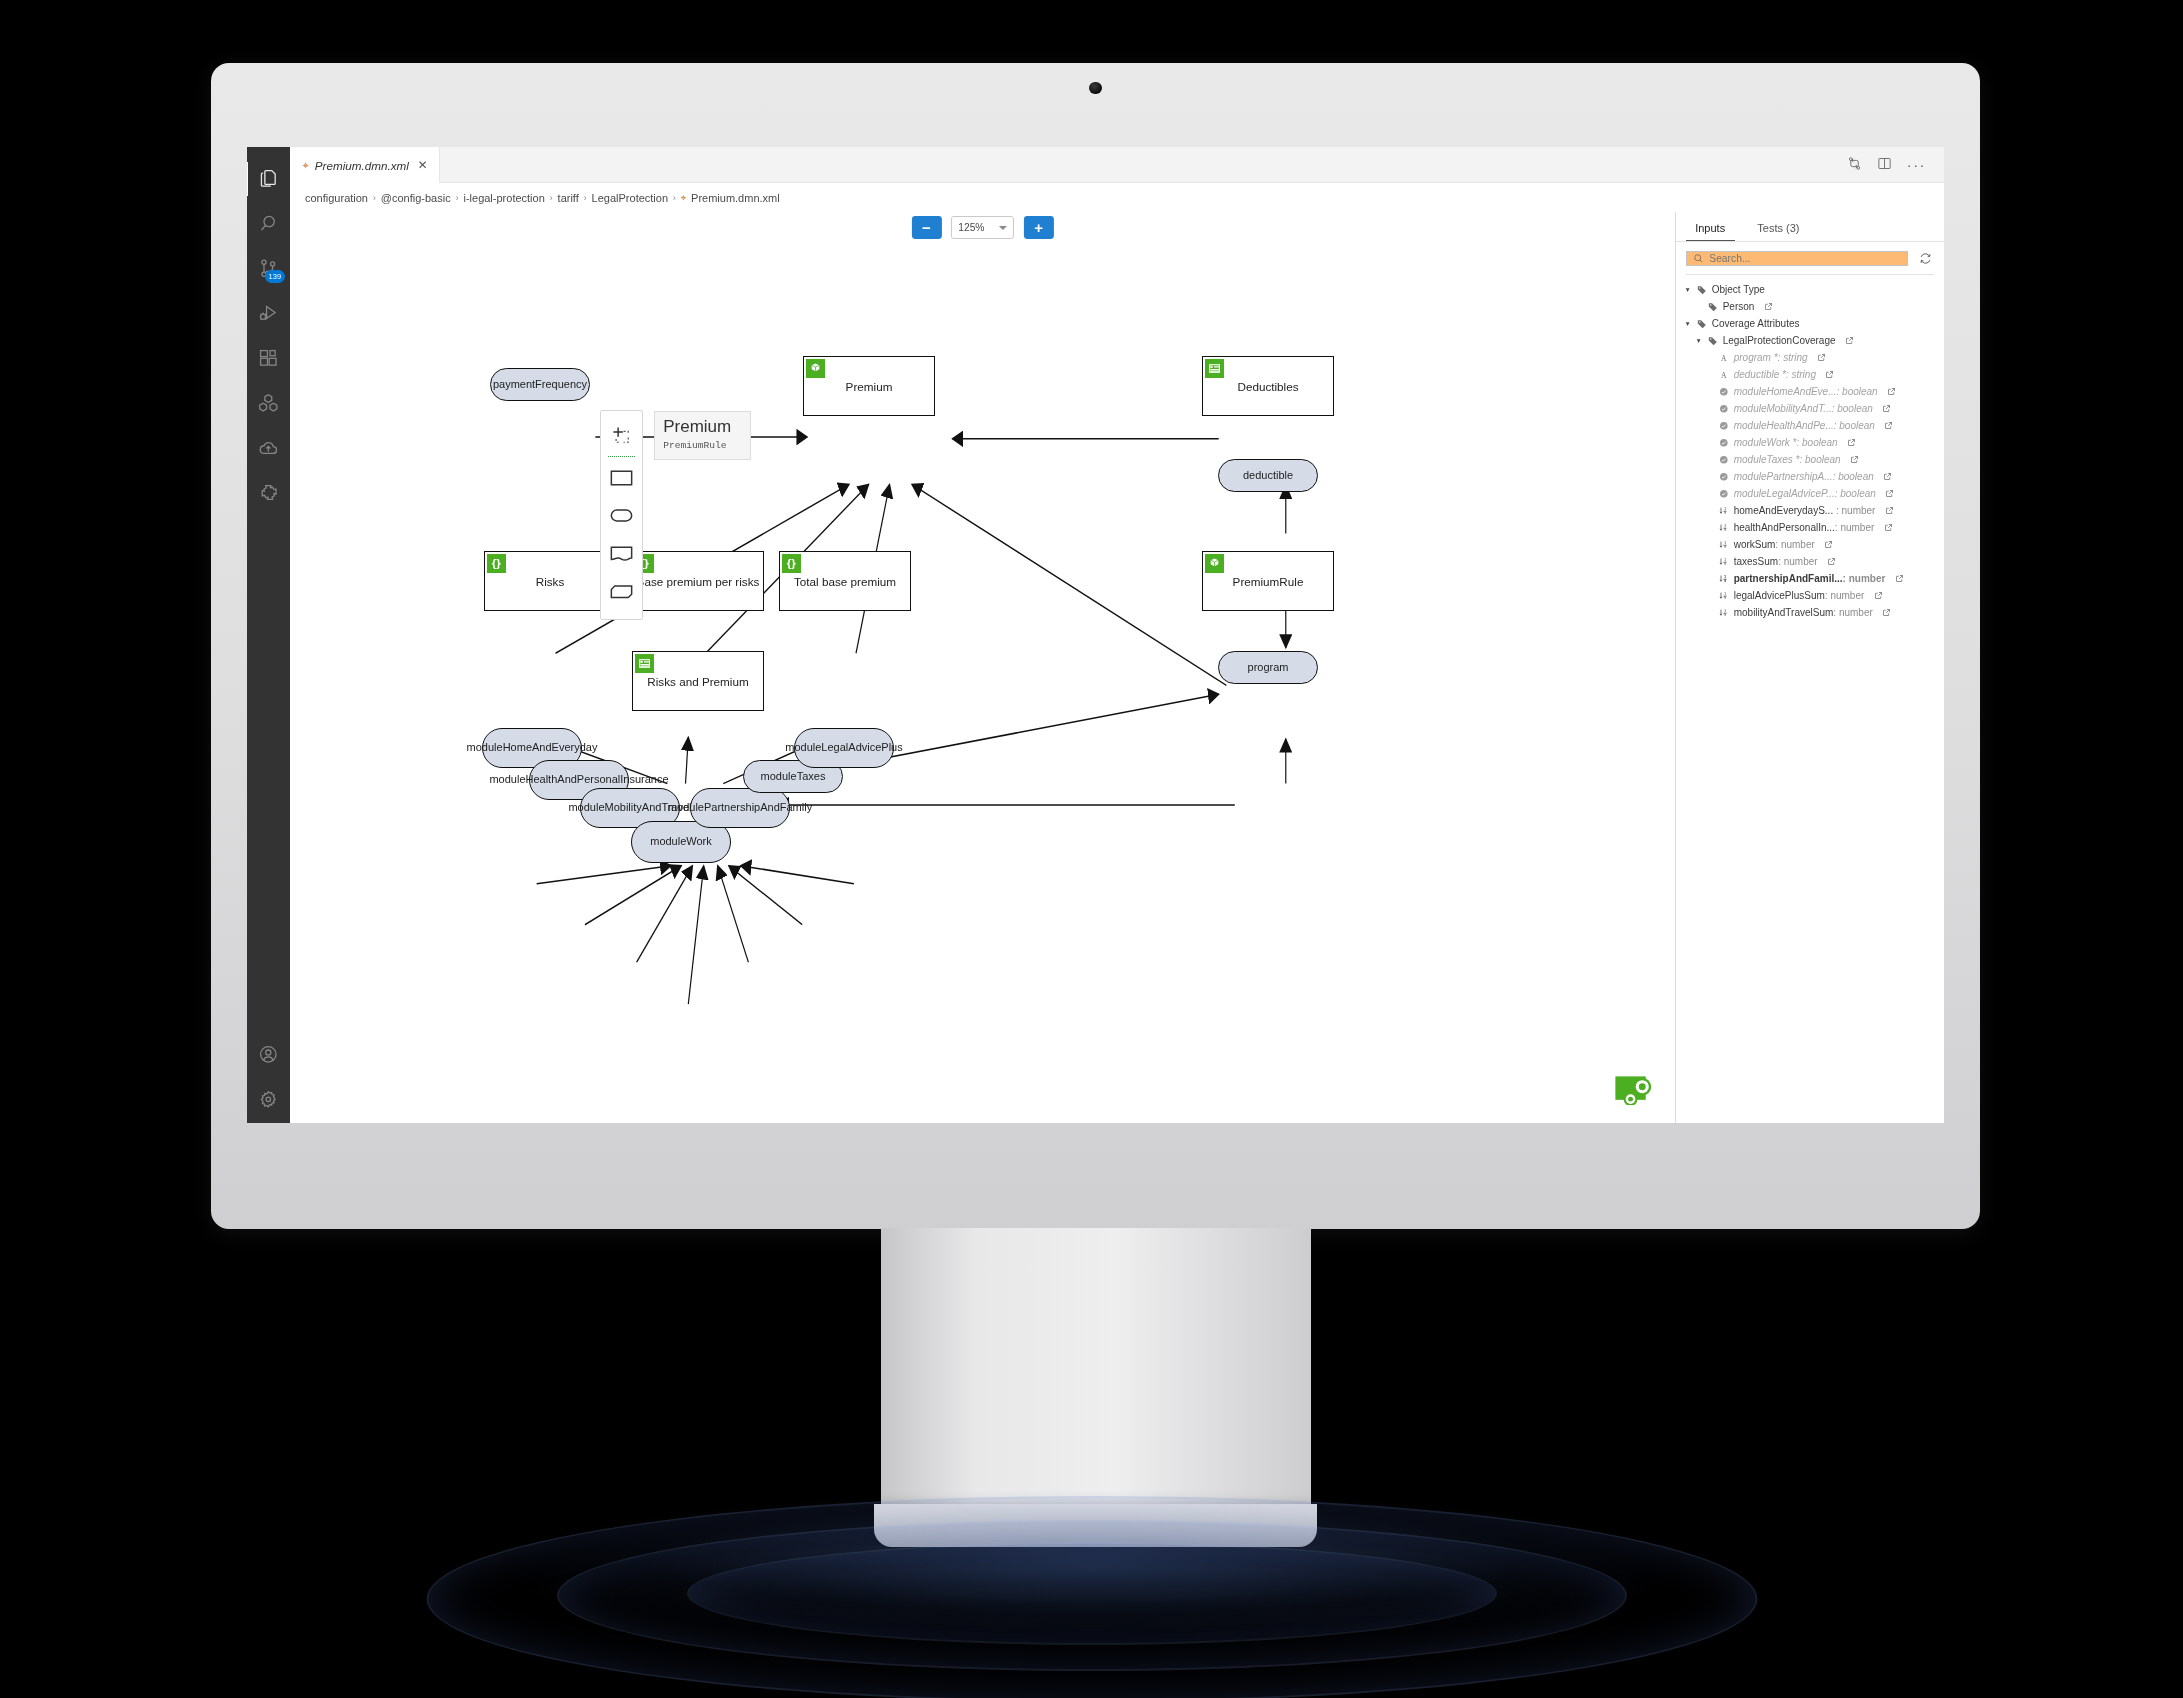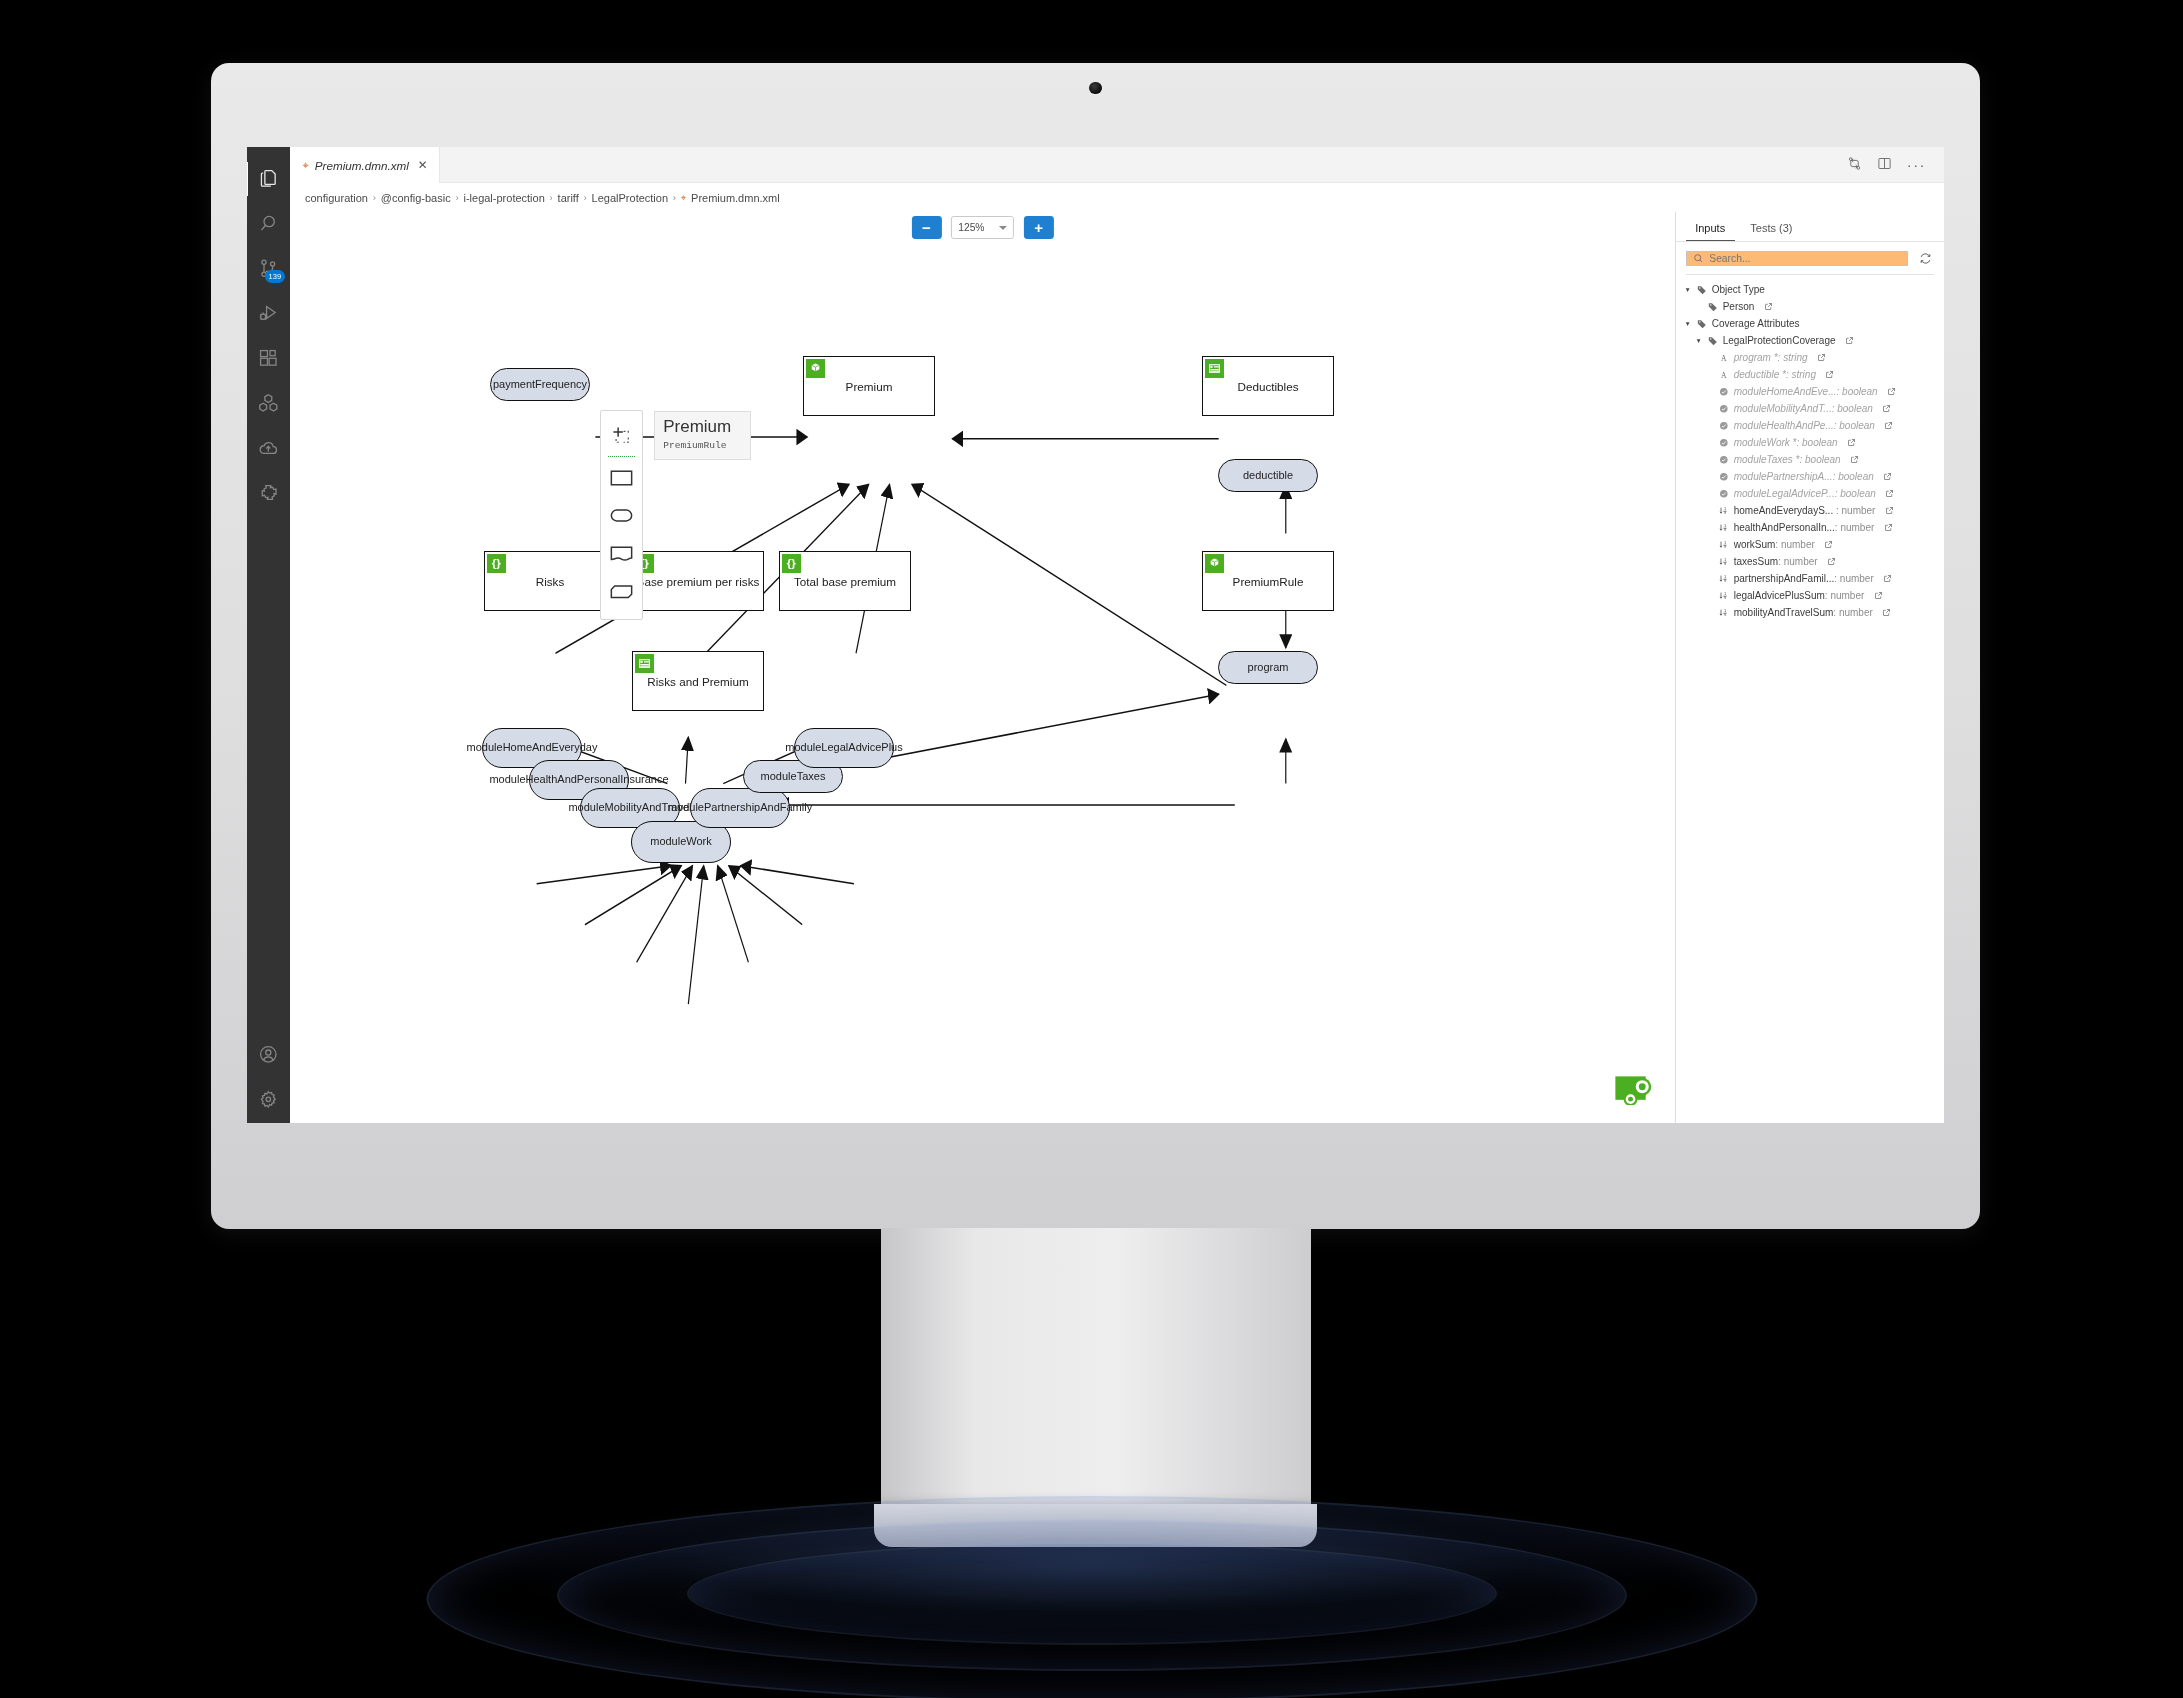--- a/index.html
+++ b/index.html
@@ -140,21 +140,21 @@
   .node-pill{
     background:#d5dce8; border:1.7px solid #111; border-radius:685px;
     display:flex; align-items:center; justify-content:center; text-align:center;
     font-size:11px; color:#222; padding:0 6.9px; line-height:1.22;
   }
   .watermark{ position:absolute; right:20.6px; bottom:18px; width:40px; height:30px; z-index:12; }
 
   
   .right-panel{ width:269px; flex:0 0 269px; background:#fff; border-left:0.7px solid #dcdcdc;
                 display:flex; flex-direction:column; min-height:0; }
-  .rp-tabs{ display:flex; gap:6px; padding:4.1px 9.6px 0; border-bottom:0.7px solid #e3e3e3; }
+  .rp-tabs{ display:flex; gap:13px; padding:4.1px 9.6px 0; border-bottom:0.7px solid #e3e3e3; }
   .rp-tab{ padding:5.5px 9.6px 6.2px; font-size:11px; color:#555; cursor:pointer; }
   .rp-tab.active{ color:#222; border-bottom:1.4px solid #555; }
   .rp-search-row{ display:flex; align-items:center; gap:8.2px; padding:8.2px 9.6px 6.2px; }
   .rp-search{ flex:1 1 auto; height:15px; border:0.7px solid #c4c4c4; background:#fdba74;
               display:flex; align-items:center; gap:6.2px; padding:0 6.2px; }
   .rp-search svg{ width:10.3px; height:10.3px; stroke:#5a5a5a; fill:none; stroke-width:1.7; }
   .rp-search input{ border:0; outline:0; font-size:10.3px; color:#555;
                     font-family:"Liberation Sans",sans-serif; width:100%; background:transparent; }
   .rp-refresh{ width:18px; height:18px; display:flex; align-items:center; justify-content:center; cursor:pointer; }
   .rp-refresh svg{ width:13px; height:13px; stroke:#4a4a4a; fill:none; stroke-width:1.6; }
@@ -864,21 +864,21 @@
                     </span>
                     <span class="tlabel"><span style="color: rgb(59, 59, 59);">taxesSum</span><span class="mid-gray">: number</span></span>
                     <span class="tlink" style="margin-left: 4.1px;">
                       <svg viewBox="0 0 24 24">
                         <path d="M13 4h7v7"></path>
                         <path d="M20 4 11 13"></path>
                         <path d="M18 14v5a1 1 0 0 1-1 1H5a1 1 0 0 1-1-1V7a1 1 0 0 1 1-1h5"></path>
                       </svg>
                     </span>
                   </div>
-                  <div class="trow" style="padding-left: 22px;">
+                  <div class="trow" style="padding-left: 22px; font-weight: bold;">
                     <span class="tchev"></span>
                     <span class="ticon">
                       <svg viewBox="0 0 24 24" style="font-size:14.5px">
                         <path d="M5 4v14M2.4 14.6 5 18l2.6-3.4" stroke="#4b4b4b" stroke-width="1.9" fill="none"></path>
                         <text x="15" y="11" font-size="10" text-anchor="middle" fill="#4b4b4b" font-family="Liberation Sans, sans-serif">1</text>
                         <text x="15" y="21" font-size="10" text-anchor="middle" fill="#4b4b4b" font-family="Liberation Sans, sans-serif">9</text>
                         <path d="M10.5 13h9" stroke="#4b4b4b" stroke-width="1.4"></path>
                       </svg>
                     </span>
                     <span class="tlabel"><span style="color: rgb(59, 59, 59);">partnershipAndFamil...</span><span class="mid-gray">: number</span></span>

